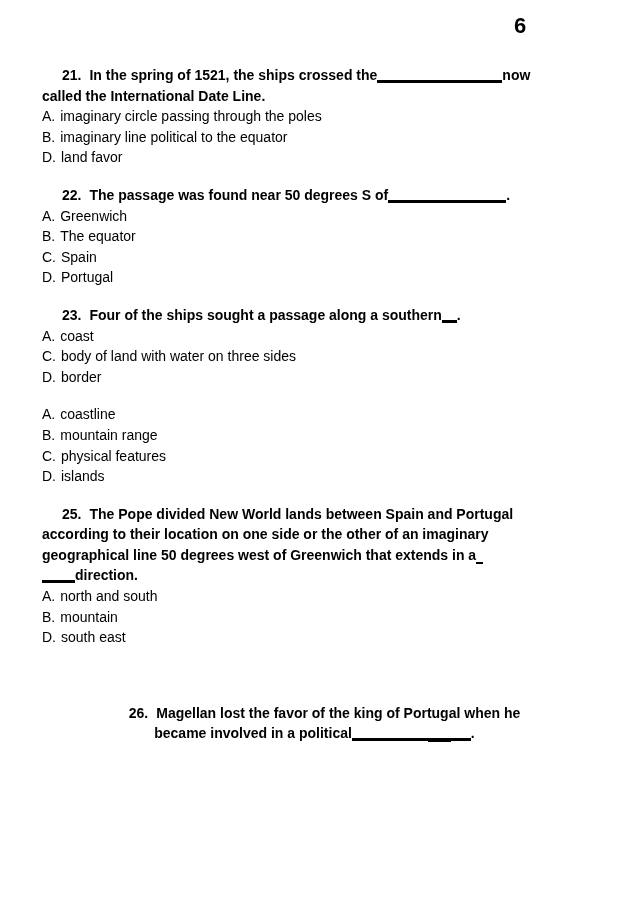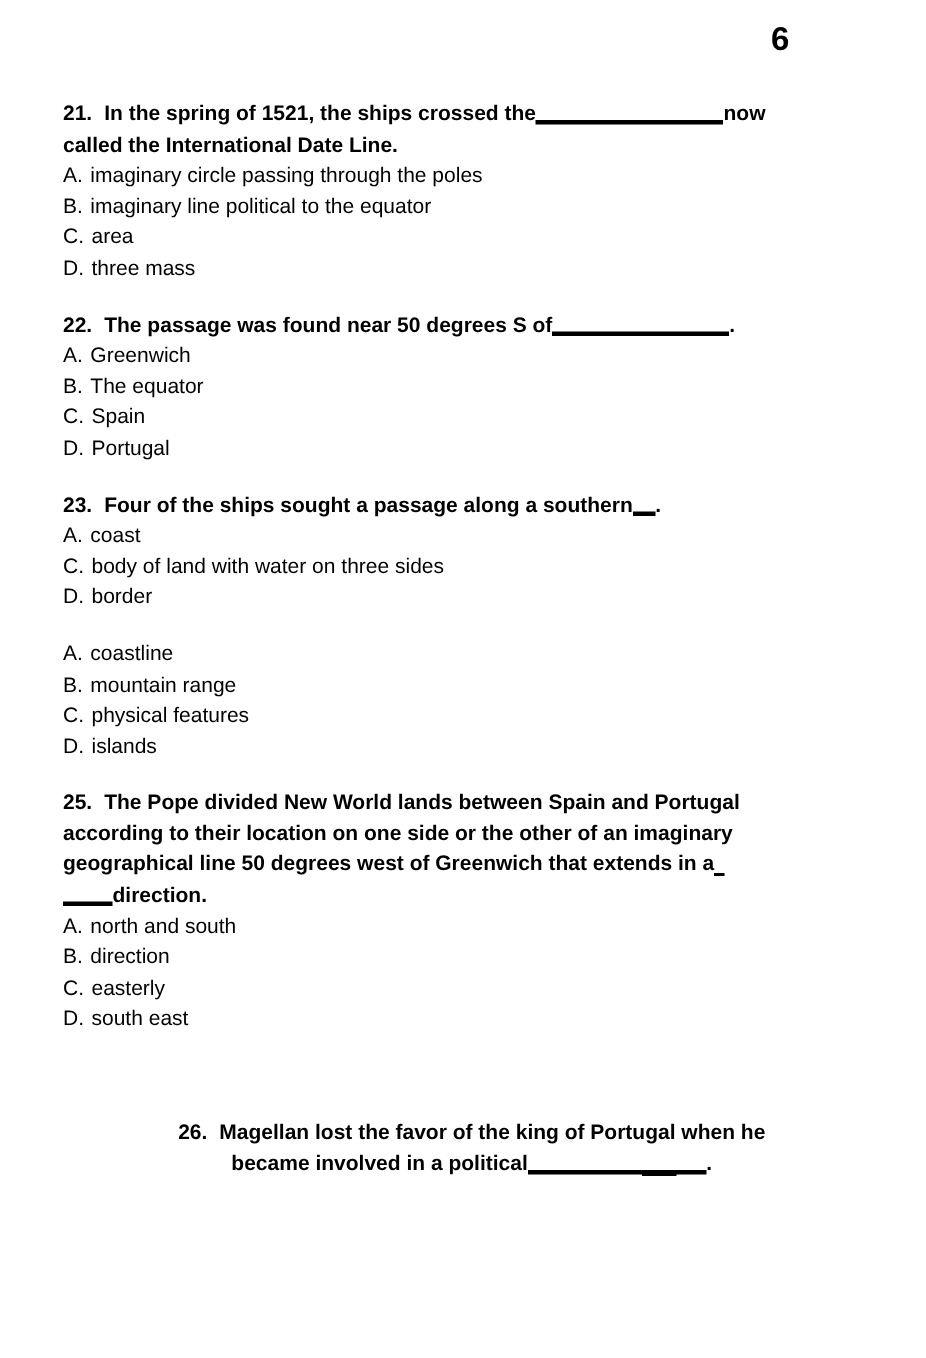--- a/index.html
+++ b/index.html
@@ -23,21 +23,21 @@
     line-height: 1;
   }
   .question {
     font-size: 14px;
     line-height: 20.6px;
     margin-bottom: 17px;
   }
   .question.gap-before { margin-top: 55px; text-align: center; }
   .stem { font-weight: 700; }
   .stem-line { white-space: nowrap; }
-  .qnum { margin-right: 8px; }
+  .qnum { margin-right: 8px; margin-left: 20px; }
   .choices { font-weight: 400; }
   .choice { white-space: nowrap; }
   .letter { margin-right: 5px; }
   .blank {
     display: inline-block;
     height: 12px;
     border-bottom: 3px solid #000000;
     vertical-align: -3px;
     position: relative;
   }
@@ -62,22 +62,21 @@
   <div class="page-number">6</div>
   <main>
       <section class="question">
         <div class="stem">
           <div class="stem-line"><span class="qnum">21.</span><span class="seg">In the spring of 1521, the ships crossed the</span><span class="blank" style="width: 125px;"></span><span class="seg">now</span></div>
           <div class="stem-line"><span class="seg">called the International Date Line.</span></div>
         </div>
         <div class="choices">
           <div class="choice"><span class="letter">A.</span><span class="ctext">imaginary circle passing through the poles</span></div>
           <div class="choice"><span class="letter">B.</span><span class="ctext">imaginary line political to the equator</span></div>
-          <div class="choice"><span class="letter">C.</span><span class="ctext">area</span></div>
-          <div class="choice"><span class="letter">D.</span><span class="ctext">three mass</span></div>
+          <div class="choice"><span class="letter">D.</span><span class="ctext">land favor</span></div>
         </div>
       </section>
       <section class="question">
         <div class="stem">
           <div class="stem-line"><span class="qnum">22.</span><span class="seg">The passage was found near 50 degrees S of</span><span class="blank" style="width: 118px;"></span><span class="seg">.</span></div>
         </div>
         <div class="choices">
           <div class="choice"><span class="letter">A.</span><span class="ctext">Greenwich</span></div>
           <div class="choice"><span class="letter">B.</span><span class="ctext">The equator</span></div>
           <div class="choice"><span class="letter">C.</span><span class="ctext">Spain</span></div>
@@ -104,22 +103,21 @@
       </section>
       <section class="question">
         <div class="stem">
           <div class="stem-line"><span class="qnum">25.</span><span class="seg">The Pope divided New World lands between Spain and Portugal</span></div>
           <div class="stem-line"><span class="seg">according to their location on one side or the other of an imaginary</span></div>
           <div class="stem-line"><span class="seg">geographical line 50 degrees west of Greenwich that extends in a</span><span class="blank thin" style="width: 7px;"></span></div>
           <div class="stem-line"><span class="blank" style="width: 33px;"></span><span class="seg">direction.</span></div>
         </div>
         <div class="choices">
           <div class="choice"><span class="letter">A.</span><span class="ctext">north and south</span></div>
-          <div class="choice"><span class="letter">B.</span><span class="ctext">direction</span></div>
-          <div class="choice"><span class="letter">C.</span><span class="ctext">easterly</span></div>
+          <div class="choice"><span class="letter">B.</span><span class="ctext">mountain</span></div>
           <div class="choice"><span class="letter">D.</span><span class="ctext">south east</span></div>
         </div>
       </section>
       <section class="question gap-before">
         <div class="stem">
           <div class="stem-line"><span class="qnum">26.</span><span class="seg">Magellan lost the favor of the king of Portugal when he</span></div>
           <div class="stem-line"><span class="seg">became involved in a political</span><span class="blank" style="width: 119px;"><span class="subdash"></span></span><span class="seg">.</span></div>
         </div>
         <div class="choices"></div>
       </section>

